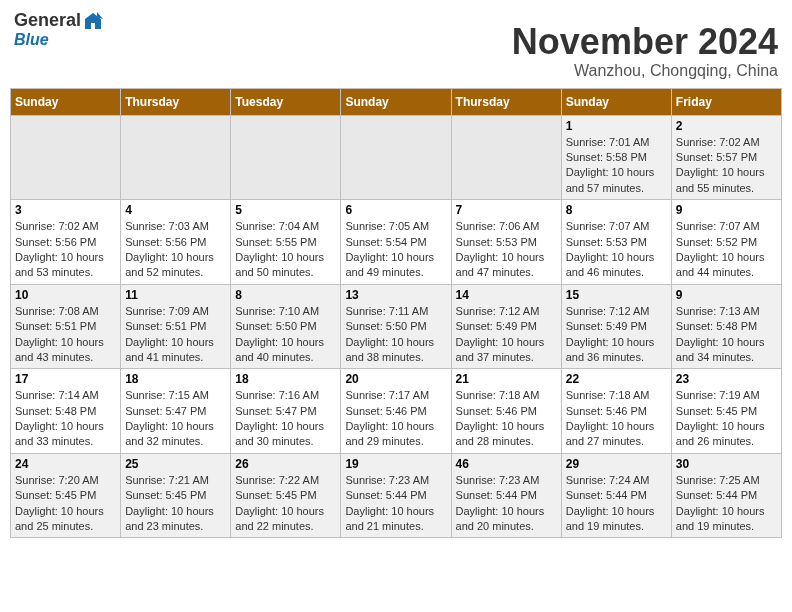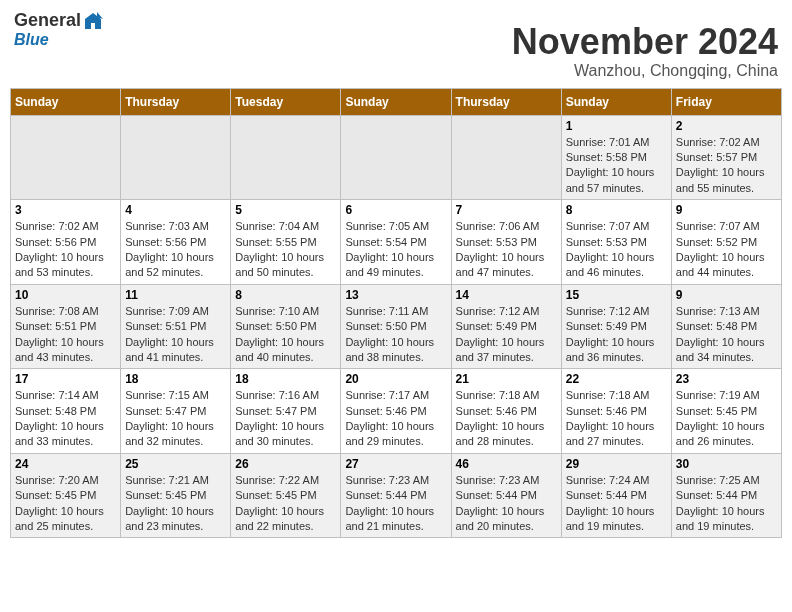--- a/index.html
+++ b/index.html
@@ -245,21 +245,21 @@
         </td>
         <td>
           <div class="day-number">25</div>
           <div class="day-info">Sunrise: 7:21 AM<br>Sunset: 5:45 PM<br>Daylight: 10 hours<br>and 23 minutes.</div>
         </td>
         <td>
           <div class="day-number">26</div>
           <div class="day-info">Sunrise: 7:22 AM<br>Sunset: 5:45 PM<br>Daylight: 10 hours<br>and 22 minutes.</div>
         </td>
         <td>
-          <div class="day-number">27</div>
+          <div class="day-number">19</div>
           <div class="day-info">Sunrise: 7:23 AM<br>Sunset: 5:44 PM<br>Daylight: 10 hours<br>and 21 minutes.</div>
         </td>
         <td>
           <div class="day-number">46</div>
           <div class="day-info">Sunrise: 7:23 AM<br>Sunset: 5:44 PM<br>Daylight: 10 hours<br>and 20 minutes.</div>
         </td>
         <td>
           <div class="day-number">29</div>
           <div class="day-info">Sunrise: 7:24 AM<br>Sunset: 5:44 PM<br>Daylight: 10 hours<br>and 19 minutes.</div>
         </td>

